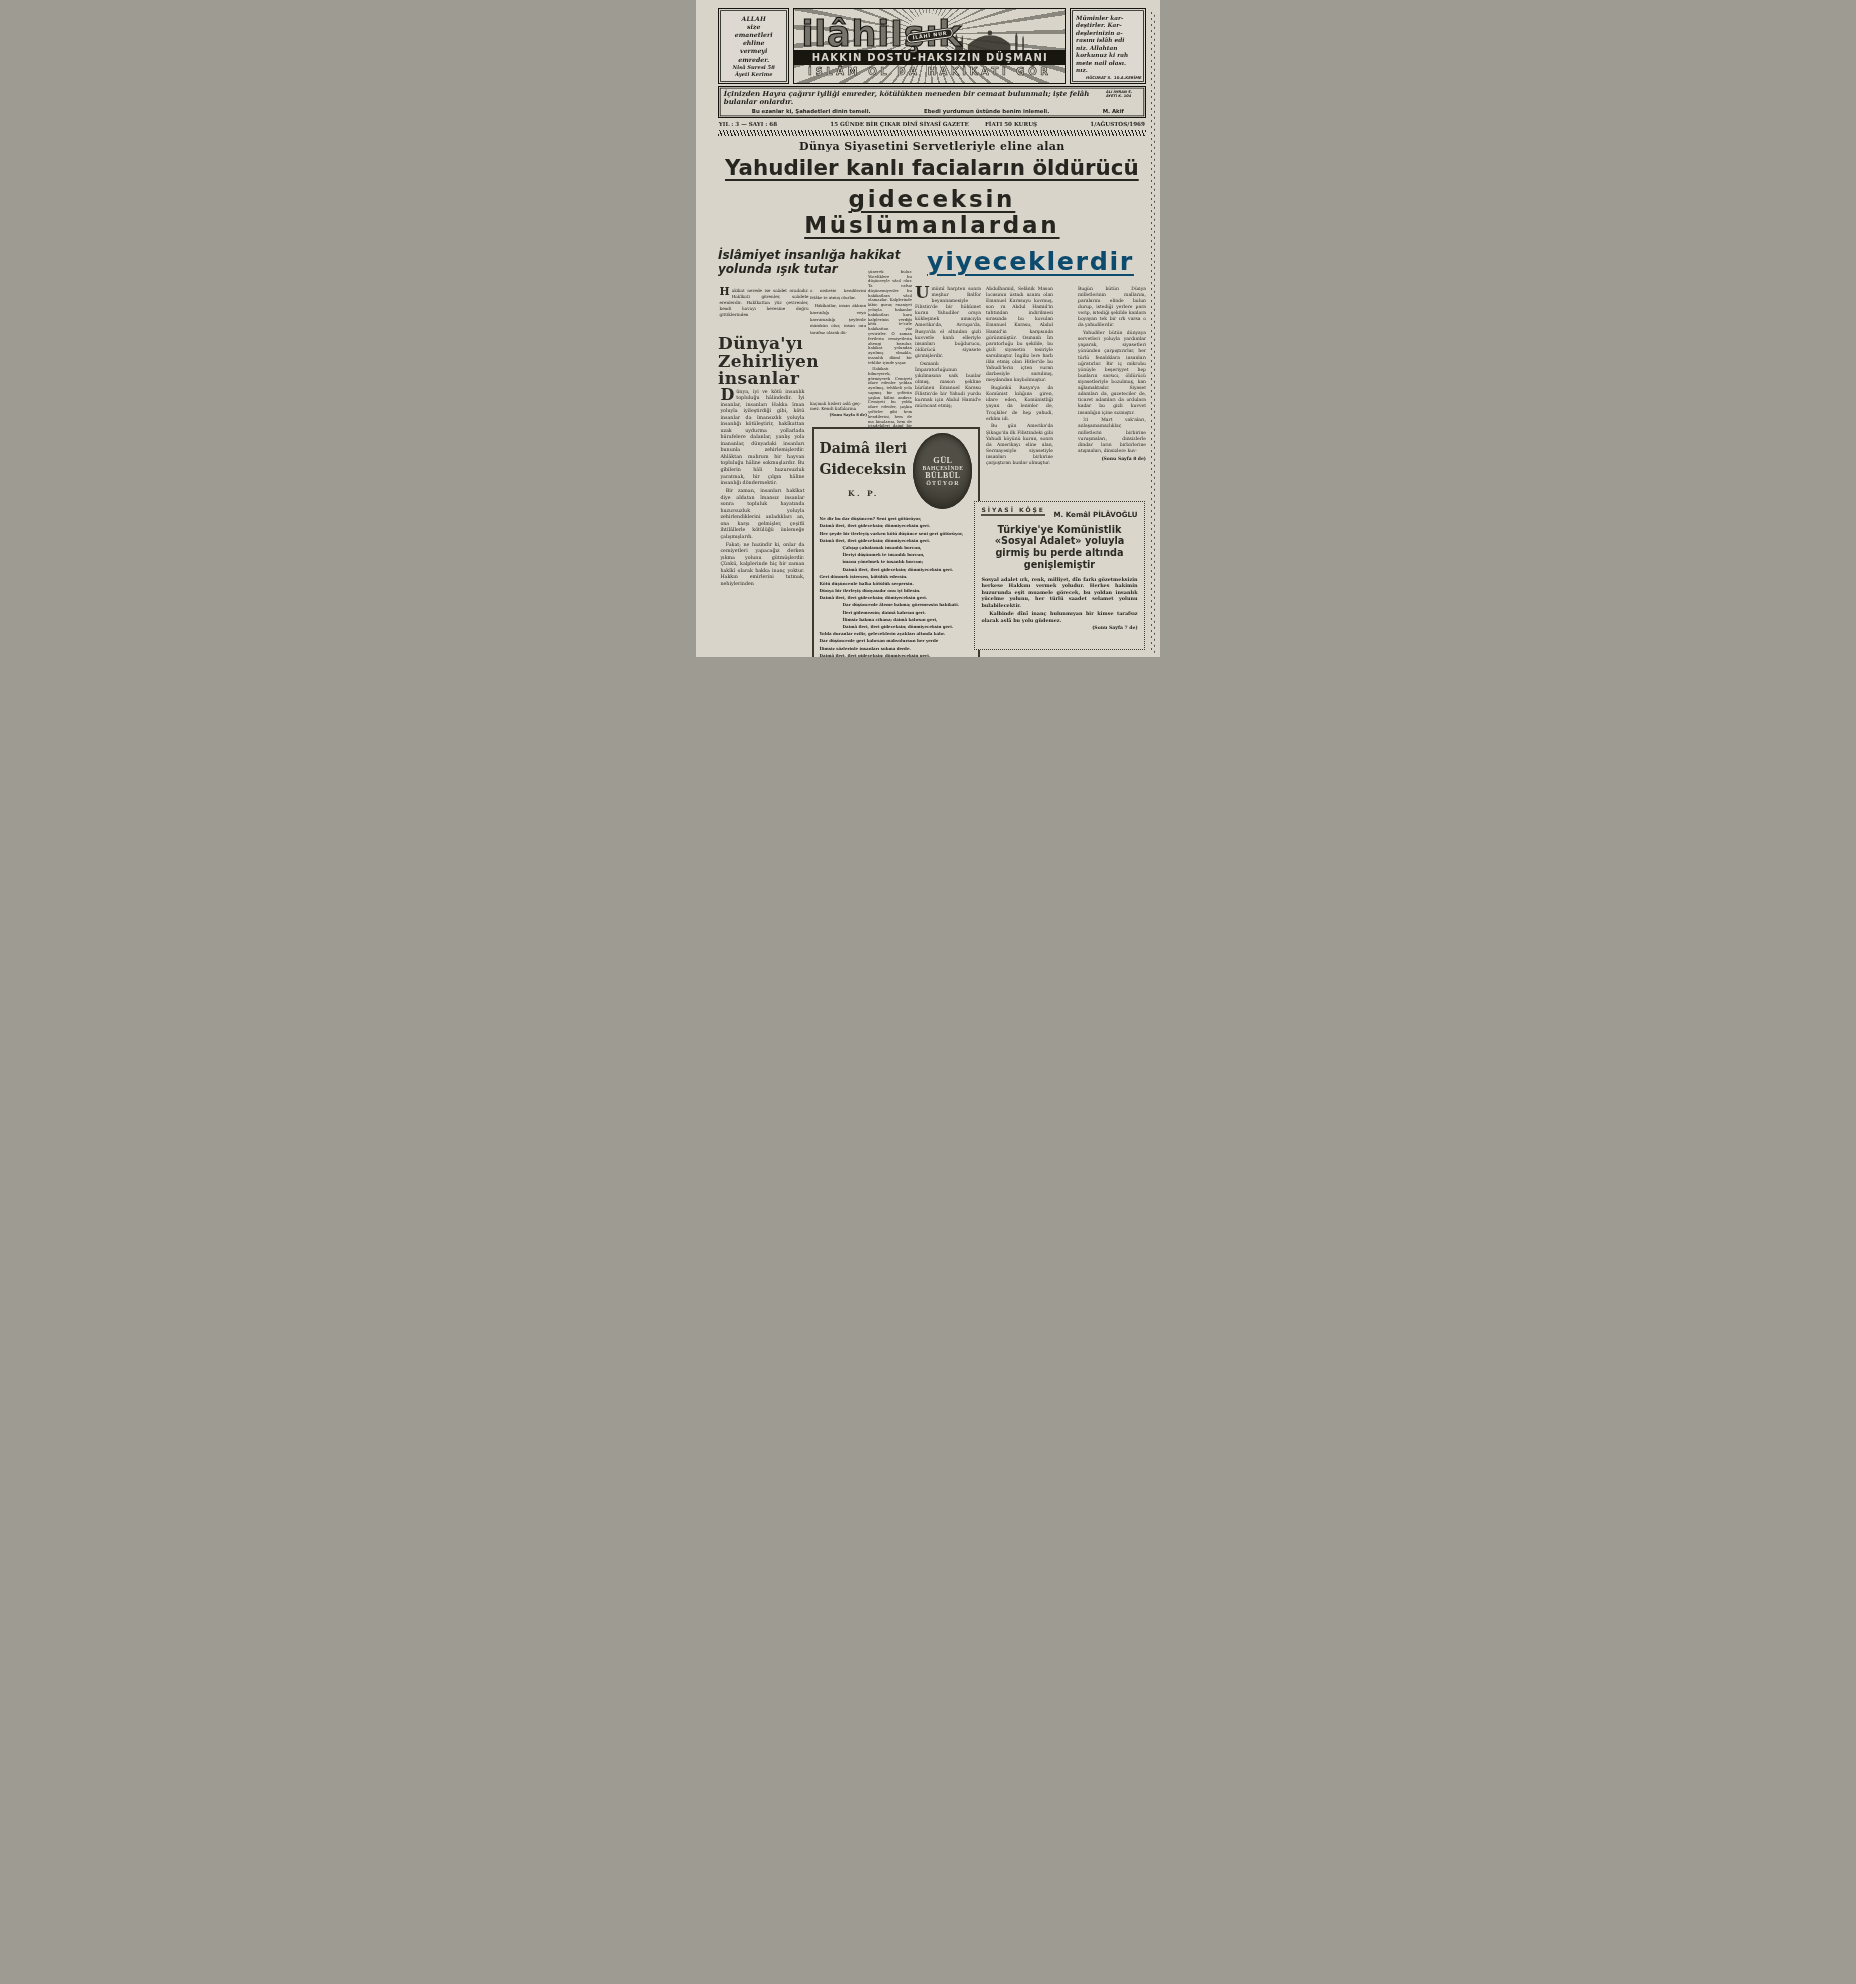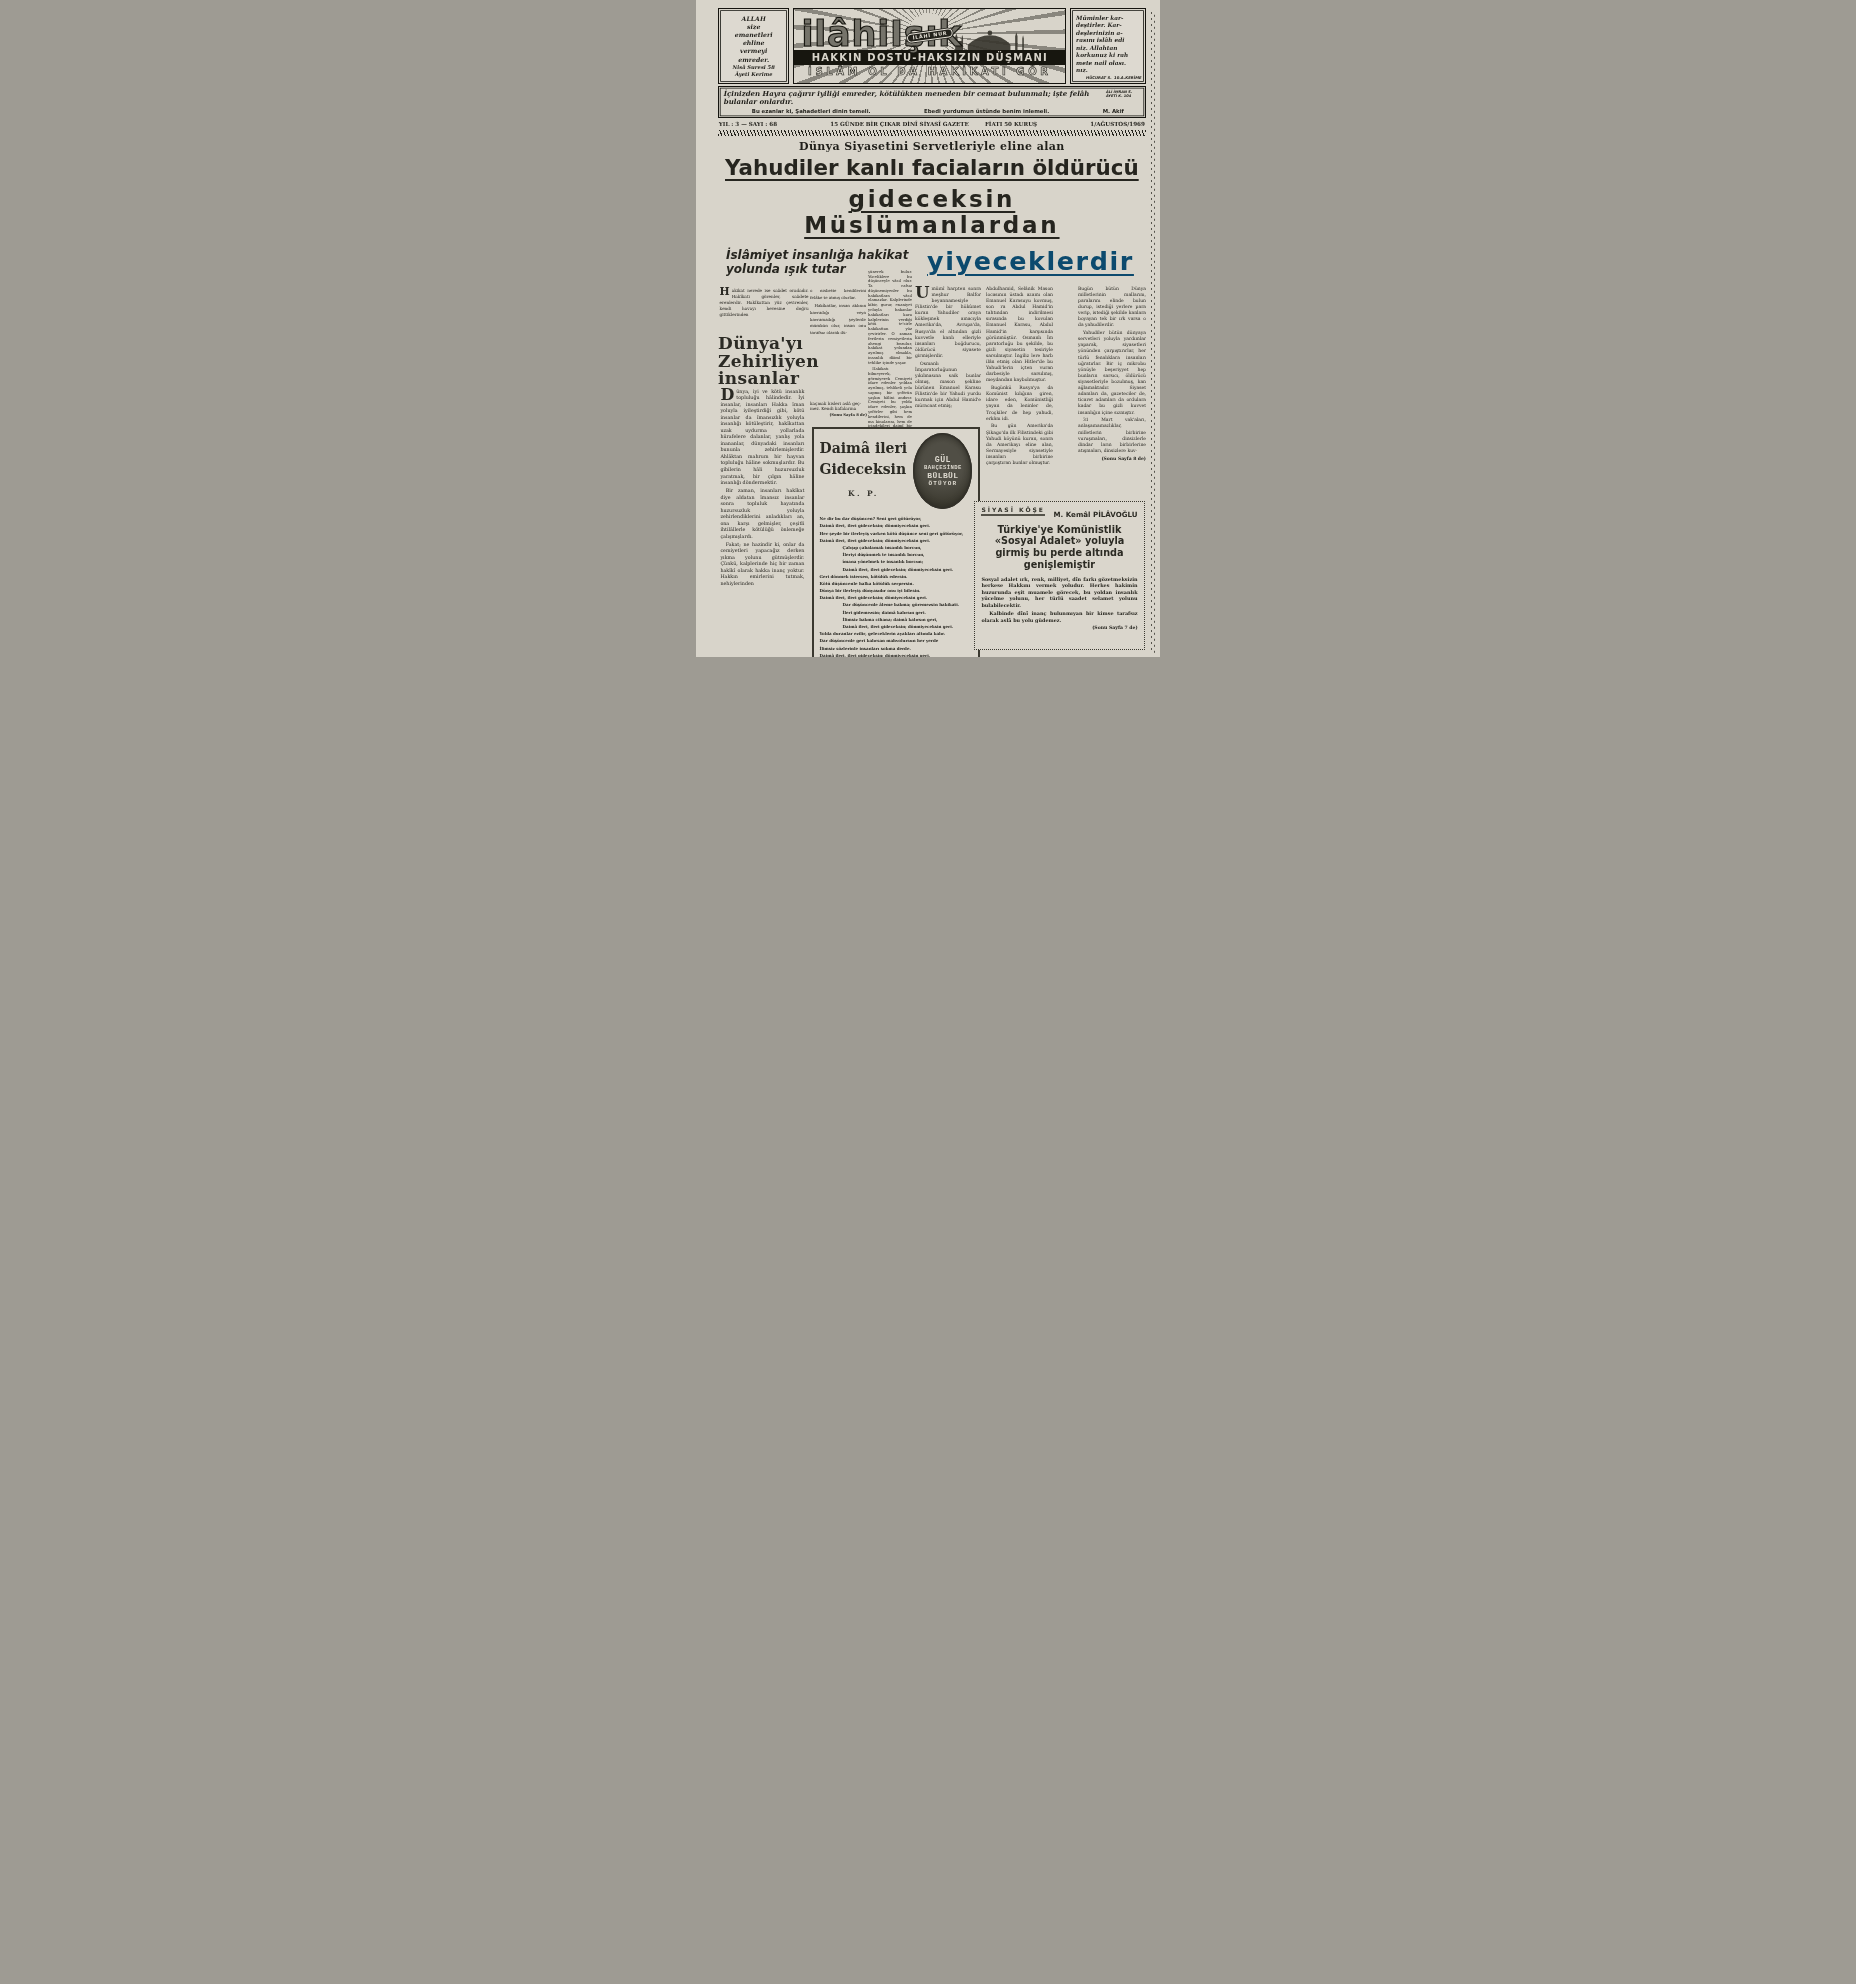--- a/index.html
+++ b/index.html
@@ -58,21 +58,21 @@
   
   .content{position:relative;height:441px;margin-top:2.4px;}
   .abs{position:absolute;}
   .jtext{text-align:justify;}
   .jtext p{margin:0 0 1.6px;text-indent:1.1em;}
   .jtext p:first-child{text-indent:0;}
   .dropcap{float:left;font-weight:bold;font-family:"DejaVu Serif",serif;color:#2a2923;
            margin:0.4px 2px 0 0;line-height:.78;}
   .sonu{font-weight:bold;text-align:right;}
   
-  .isl-head{left:8px;top:8.7px;width:187px;font-family:"DejaVu Sans",sans-serif;font-style:italic;
+  .isl-head{left:0;top:8.7px;width:187px;font-family:"DejaVu Sans",sans-serif;font-style:italic;
             font-weight:bold;font-size:12px;line-height:1.13;color:#26251f;}
   .mini{font-size:4.2px;line-height:1.45;}
   .col1{left:1.6px;top:47px;width:89px;}
   .col1 .dropcap{font-size:10.7px;}
   .col2{left:92px;top:47px;width:56px;font-size:4px;line-height:1.7;}
   .col3{left:150px;top:29px;width:44px;font-size:3.8px;line-height:1.26;}
   .col3 .sonu, .frag .sonu{font-size:3.8px;}
   
   .dunya-head{left:0;top:94px;width:143px;font-weight:bold;font-size:17px;line-height:1.0;color:#2c2b25;letter-spacing:0.4px;}
   .dunya-head div{margin-bottom:0.8px;}
@@ -90,21 +90,21 @@
   .colC{left:360px;width:68px;}
   
   .ad-box{left:94px;top:186px;width:168px;height:233px;border:2px double #3a382f;padding:4px 5.6px;box-sizing:border-box;background:#dad6cc;}
   .ad-top{display:flex;justify-content:space-between;}
   .ad-title{font-weight:bold;font-size:14px;line-height:1.5;color:#2c2b24;margin-top:5.6px;}
   .ad-sign{font-weight:bold;font-size:7.5px;letter-spacing:2.4px;text-align:center;margin-top:8.7px;color:#33322b;}
   .emblem{width:59px;height:76px;border-radius:50%;background:
           radial-gradient(circle at 50% 40%,#504e45 0 38%,#3b392f 75%);
           box-shadow:inset 0 0 0 1.6px #33312a, inset 0 0 7.1px #23221c;
           display:flex;flex-direction:column;justify-content:center;align-items:center;gap:0;
-          font-family:Liberation Mono, monospace;font-weight:bold;color:#ddd9cf;text-align:center;}
+          font-family:Liberation Serif, serif;font-weight:bold;color:#ddd9cf;text-align:center;}
   .emblem div{letter-spacing:0.4px;}
   .emblem div:nth-child(1){font-size:8.3px;}
   .emblem div:nth-child(2){font-size:5.6px;}
   .emblem div:nth-child(3){font-size:8px;}
   .emblem div:nth-child(4){font-size:6px;letter-spacing:1.2px;}
   .poem{margin-top:6.4px;font-size:4px;font-weight:bold;line-height:1.8;}
   .poem .indent{padding-left:23px;}
   
   .siyasi{left:256px;top:260px;width:171px;height:149px;border:1.6px dotted #3a382f;padding:4px 6.4px;box-sizing:border-box;background:#dad6cc;}
   .sk-head{display:flex;justify-content:space-between;align-items:flex-start;}

